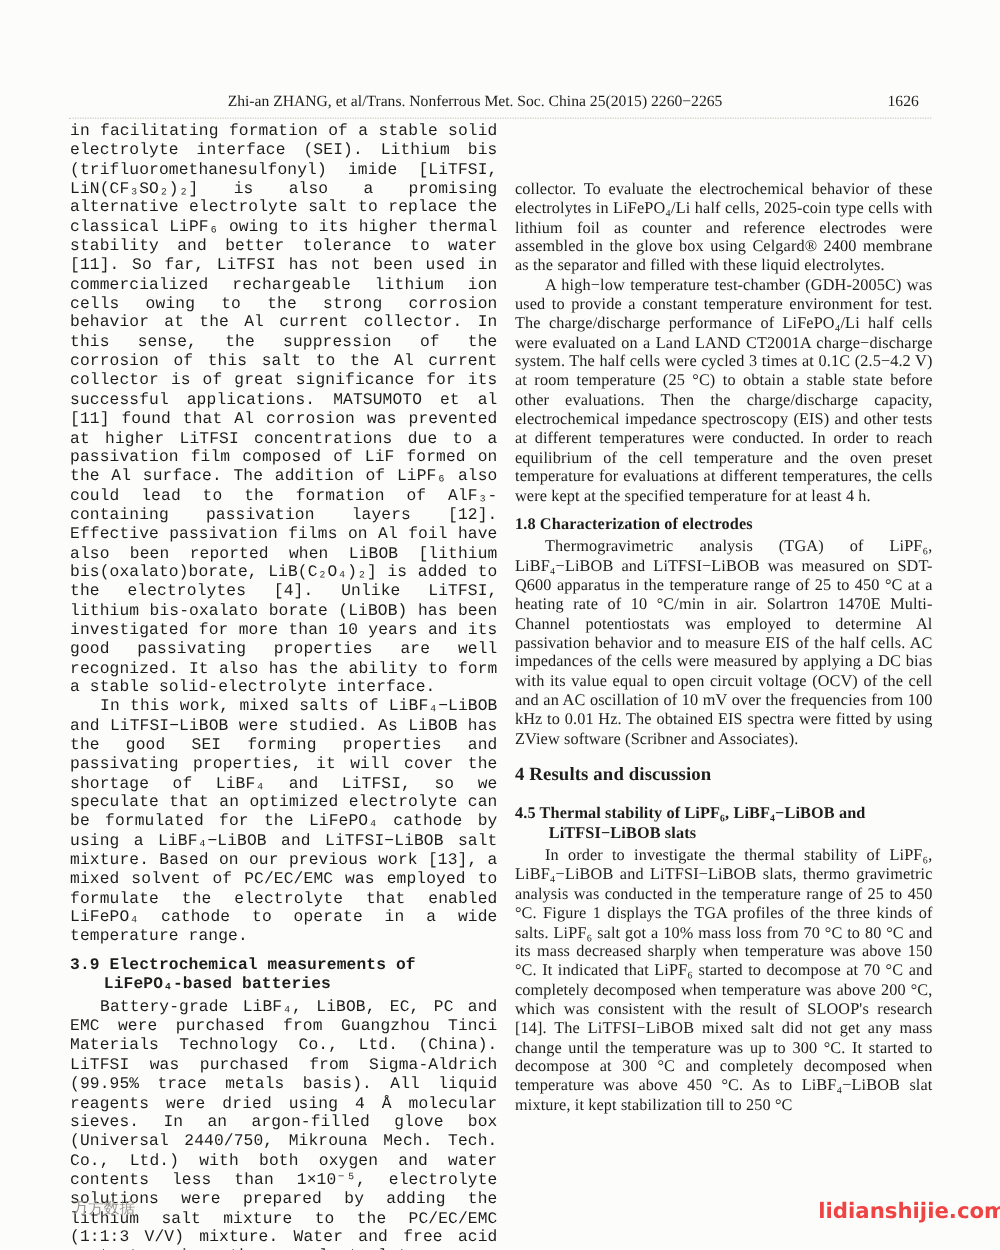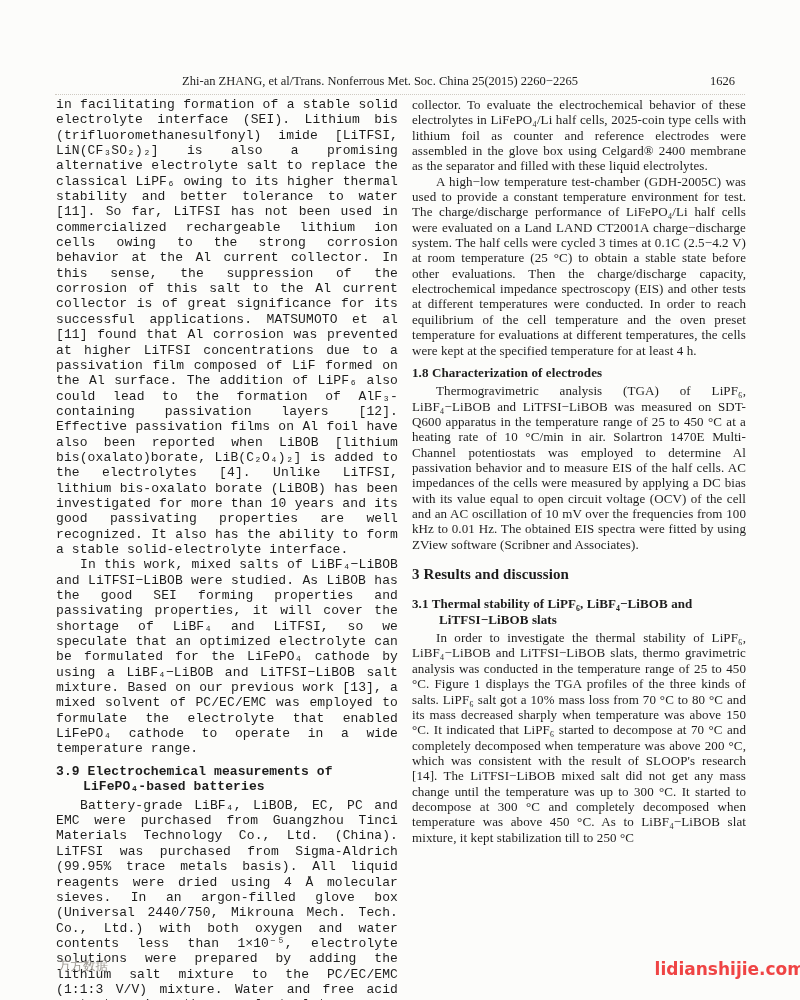--- a/index.html
+++ b/index.html
@@ -22,21 +22,21 @@
   }
   .running-title { display:block; text-align:center; padding-right:40px; }
   .page-number { position:absolute; right:10px; top:0; }
   .col {
     position:absolute; top:97px;
     text-align:justify;
     font-size:13px; line-height:15.35px;
     letter-spacing:0.1px;
   }
   .col-left  { left:56px;  width:342px;font-family:Liberation Mono, monospace; }
-  .col-right { left:412px; width:334px; }
+  .col-right { left:412px; width:334px;margin-top:46px; }
   .col p { margin:0; }
   .col p.indent { text-indent:24px; }
   .sec-heading {
     font-weight:bold; font-size:15px; text-align:left;
     margin:13px 0 13px 0; line-height:18px;
   }
   .sub-heading {
     font-weight:bold; font-size:13px; text-align:left;
     margin:7px 0 3px 0;
     padding-left:27px; text-indent:-27px;
@@ -70,21 +70,21 @@
     <div class="sub-heading">3.9 Electrochemical measurements of LiFePO₄-based batteries</div>
     <p class="indent">Battery-grade LiBF₄, LiBOB, EC, PC and EMC were purchased from Guangzhou Tinci Materials Technology Co., Ltd. (China). LiTFSI was purchased from Sigma-Aldrich (99.95% trace metals basis). All liquid reagents were dried using 4 Å molecular sieves. In an argon-filled glove box (Universal 2440/750, Mikrouna Mech. Tech. Co., Ltd.) with both oxygen and water contents less than 1×10⁻⁵, electrolyte solutions were prepared by adding the lithium salt mixture to the PC/EC/EMC (1:1:3 V/V) mixture. Water and free acid contents in these electrolytes were controlled below 2×10⁻⁵.</p>
     <p class="indent">The LiFePO₄ cathodes containing 80% LiFePO₄, 10% carbon black and 56% PVDF (mass fraction), were fabricated by coating the slurry of LiFePO₄ active material, carbon black, and PVDF on aluminum foil</p>
   </div>
 
   <div class="col col-right">
     <p>collector. To evaluate the electrochemical behavior of these electrolytes in LiFePO₄/Li half cells, 2025-coin type cells with lithium foil as counter and reference electrodes were assembled in the glove box using Celgard® 2400 membrane as the separator and filled with these liquid electrolytes.</p>
     <p class="indent">A high−low temperature test-chamber (GDH-2005C) was used to provide a constant temperature environment for test. The charge/discharge performance of LiFePO₄/Li half cells were evaluated on a Land LAND CT2001A charge−discharge system. The half cells were cycled 3 times at 0.1C (2.5−4.2 V) at room temperature (25 °C) to obtain a stable state before other evaluations. Then the charge/discharge capacity, electrochemical impedance spectroscopy (EIS) and other tests at different temperatures were conducted. In order to reach equilibrium of the cell temperature and the oven preset temperature for evaluations at different temperatures, the cells were kept at the specified temperature for at least 4 h.</p>
     <div class="sub-heading">1.8 Characterization of electrodes</div>
     <p class="indent">Thermogravimetric analysis (TGA) of LiPF₆, LiBF₄−LiBOB and LiTFSI−LiBOB was measured on SDT-Q600 apparatus in the temperature range of 25 to 450 °C at a heating rate of 10 °C/min in air. Solartron 1470E Multi-Channel potentiostats was employed to determine Al passivation behavior and to measure EIS of the half cells. AC impedances of the cells were measured by applying a DC bias with its value equal to open circuit voltage (OCV) of the cell and an AC oscillation of 10 mV over the frequencies from 100 kHz to 0.01 Hz. The obtained EIS spectra were fitted by using ZView software (Scribner and Associates).</p>
-    <div class="sec-heading">3 Results and discussion</div>
-    <div class="sub-heading">3.1 Thermal stability of LiPF₆, LiBF₄−LiBOB and LiTFSI−LiBOB slats</div>
+    <div class="sec-heading">4 Results and discussion</div>
+    <div class="sub-heading">4.5 Thermal stability of LiPF₆, LiBF₄−LiBOB and LiTFSI−LiBOB slats</div>
     <p class="indent">In order to investigate the thermal stability of LiPF₆, LiBF₄−LiBOB and LiTFSI−LiBOB slats, thermo gravimetric analysis was conducted in the temperature range of 25 to 450 °C. Figure 1 displays the TGA profiles of the three kinds of salts. LiPF₆ salt got a 10% mass loss from 70 °C to 80 °C and its mass decreased sharply when temperature was above 150 °C. It indicated that LiPF₆ started to decompose at 70 °C and completely decomposed when temperature was above 200 °C, which was consistent with the result of SLOOP's research [14]. The LiTFSI−LiBOB mixed salt did not get any mass change until the temperature was up to 300 °C. It started to decompose at 300 °C and completely decomposed when temperature was above 450 °C. As to LiBF₄−LiBOB slat mixture, it kept stabilization till to 250 °C</p>
   </div>
 
   <div class="watermark">万方数据</div>
   <div class="site-mark" style="color: #ef4444; margin-left: 44px;">lidianshijie.com</div>
 
 </div>
 
 </body></html>

